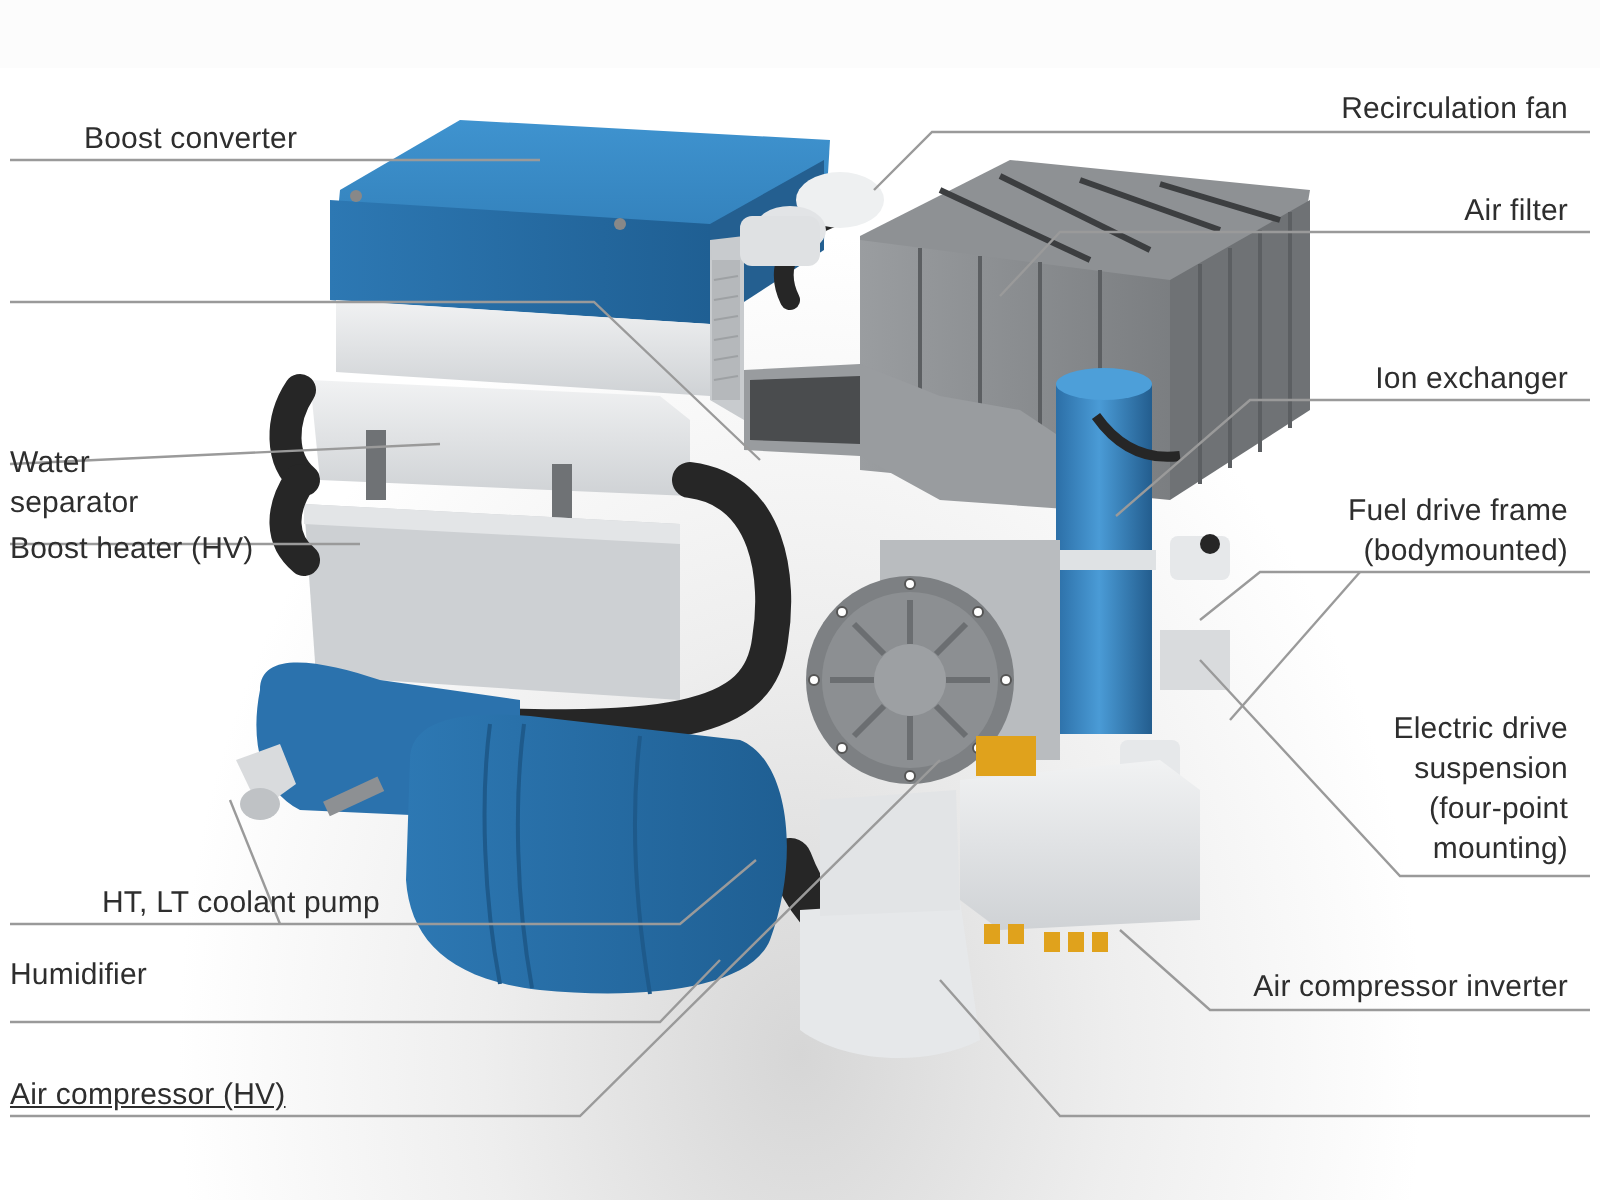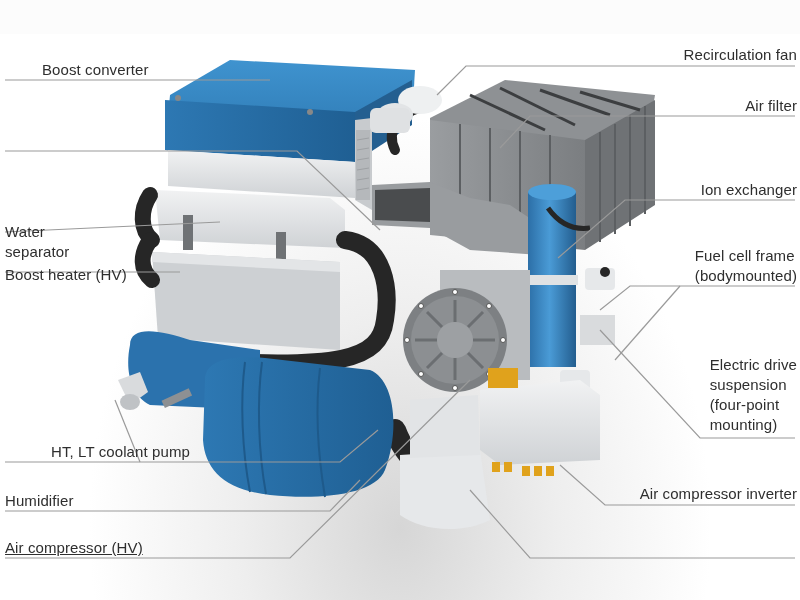--- a/index.html
+++ b/index.html
@@ -12,21 +12,21 @@
     position: absolute; left: 0; top: 0; width: 800px; height: 600px;
     background: radial-gradient(ellipse at 50% 88%, #d6d6d6 0%, #eeeeee 28%, #ffffff 55%);
   }
   .topband { position:absolute; left:0; top:0; width:800px; height:34px; background:#fcfcfc; }
   svg.art { position:absolute; left:0; top:0; width:800px; height:600px; }
   .label {
     position: absolute; color: #2e2e2e; font-size: 15px; line-height: 20px;
     white-space: pre-line; letter-spacing: 0.1px;
   }
   .label.left { left: 5px; text-align: left; }
-  .label.right { right: 3px; }
+  .label.right { right: 16px; text-align: right; }
 </style>
 </head>
 <body>
 
 <div class="canvas">
   <div class="topband"></div>
 
   <svg class="art" viewBox="0 0 800 600">
     <defs>
       <linearGradient id="gBlueTop" x1="0" y1="0" x2="0" y2="1">
@@ -218,26 +218,26 @@
       <polyline points="795,505 605,505 560,465"></polyline>
       <polyline points="795,558 530,558 470,490"></polyline>
     </g>
   </svg>
 
   <div class="label left" style="top:60px;margin-left:37px;">Boost converter</div>
   <div class="label left" style="top:194px;margin-top:28px;">Water
 separator</div>
   <div class="label left" style="top:253px;margin-top:12px;">Boost heater (HV)</div>
   <div class="label left" style="top:442px;margin-left:46px;">HT, LT coolant pump</div>
-  <div class="label left" style="top:491px;text-align:center;">Humidifier</div>
+  <div class="label left" style="top:478px;text-align:center;">Humidifier</div>
   <div class="label left" style="top:538px;text-decoration:underline;">Air compressor (HV)</div>
 
   <div class="label right" style="top:45px;">Recirculation fan</div>
   <div class="label right" style="top:96px;">Air filter</div>
   <div class="label right" style="top:180px;">Ion exchanger</div>
-  <div class="label right" style="top:246px;">Fuel cell frame
+  <div class="label right" style="top:246px;">Fuel drive frame
 (bodymounted)</div>
   <div class="label right" style="top:355px;">Electric drive
 suspension
 (four-point
 mounting)</div>
   <div class="label right" style="top:484px;">Air compressor inverter</div>
 </div>
 
 </body></html>

